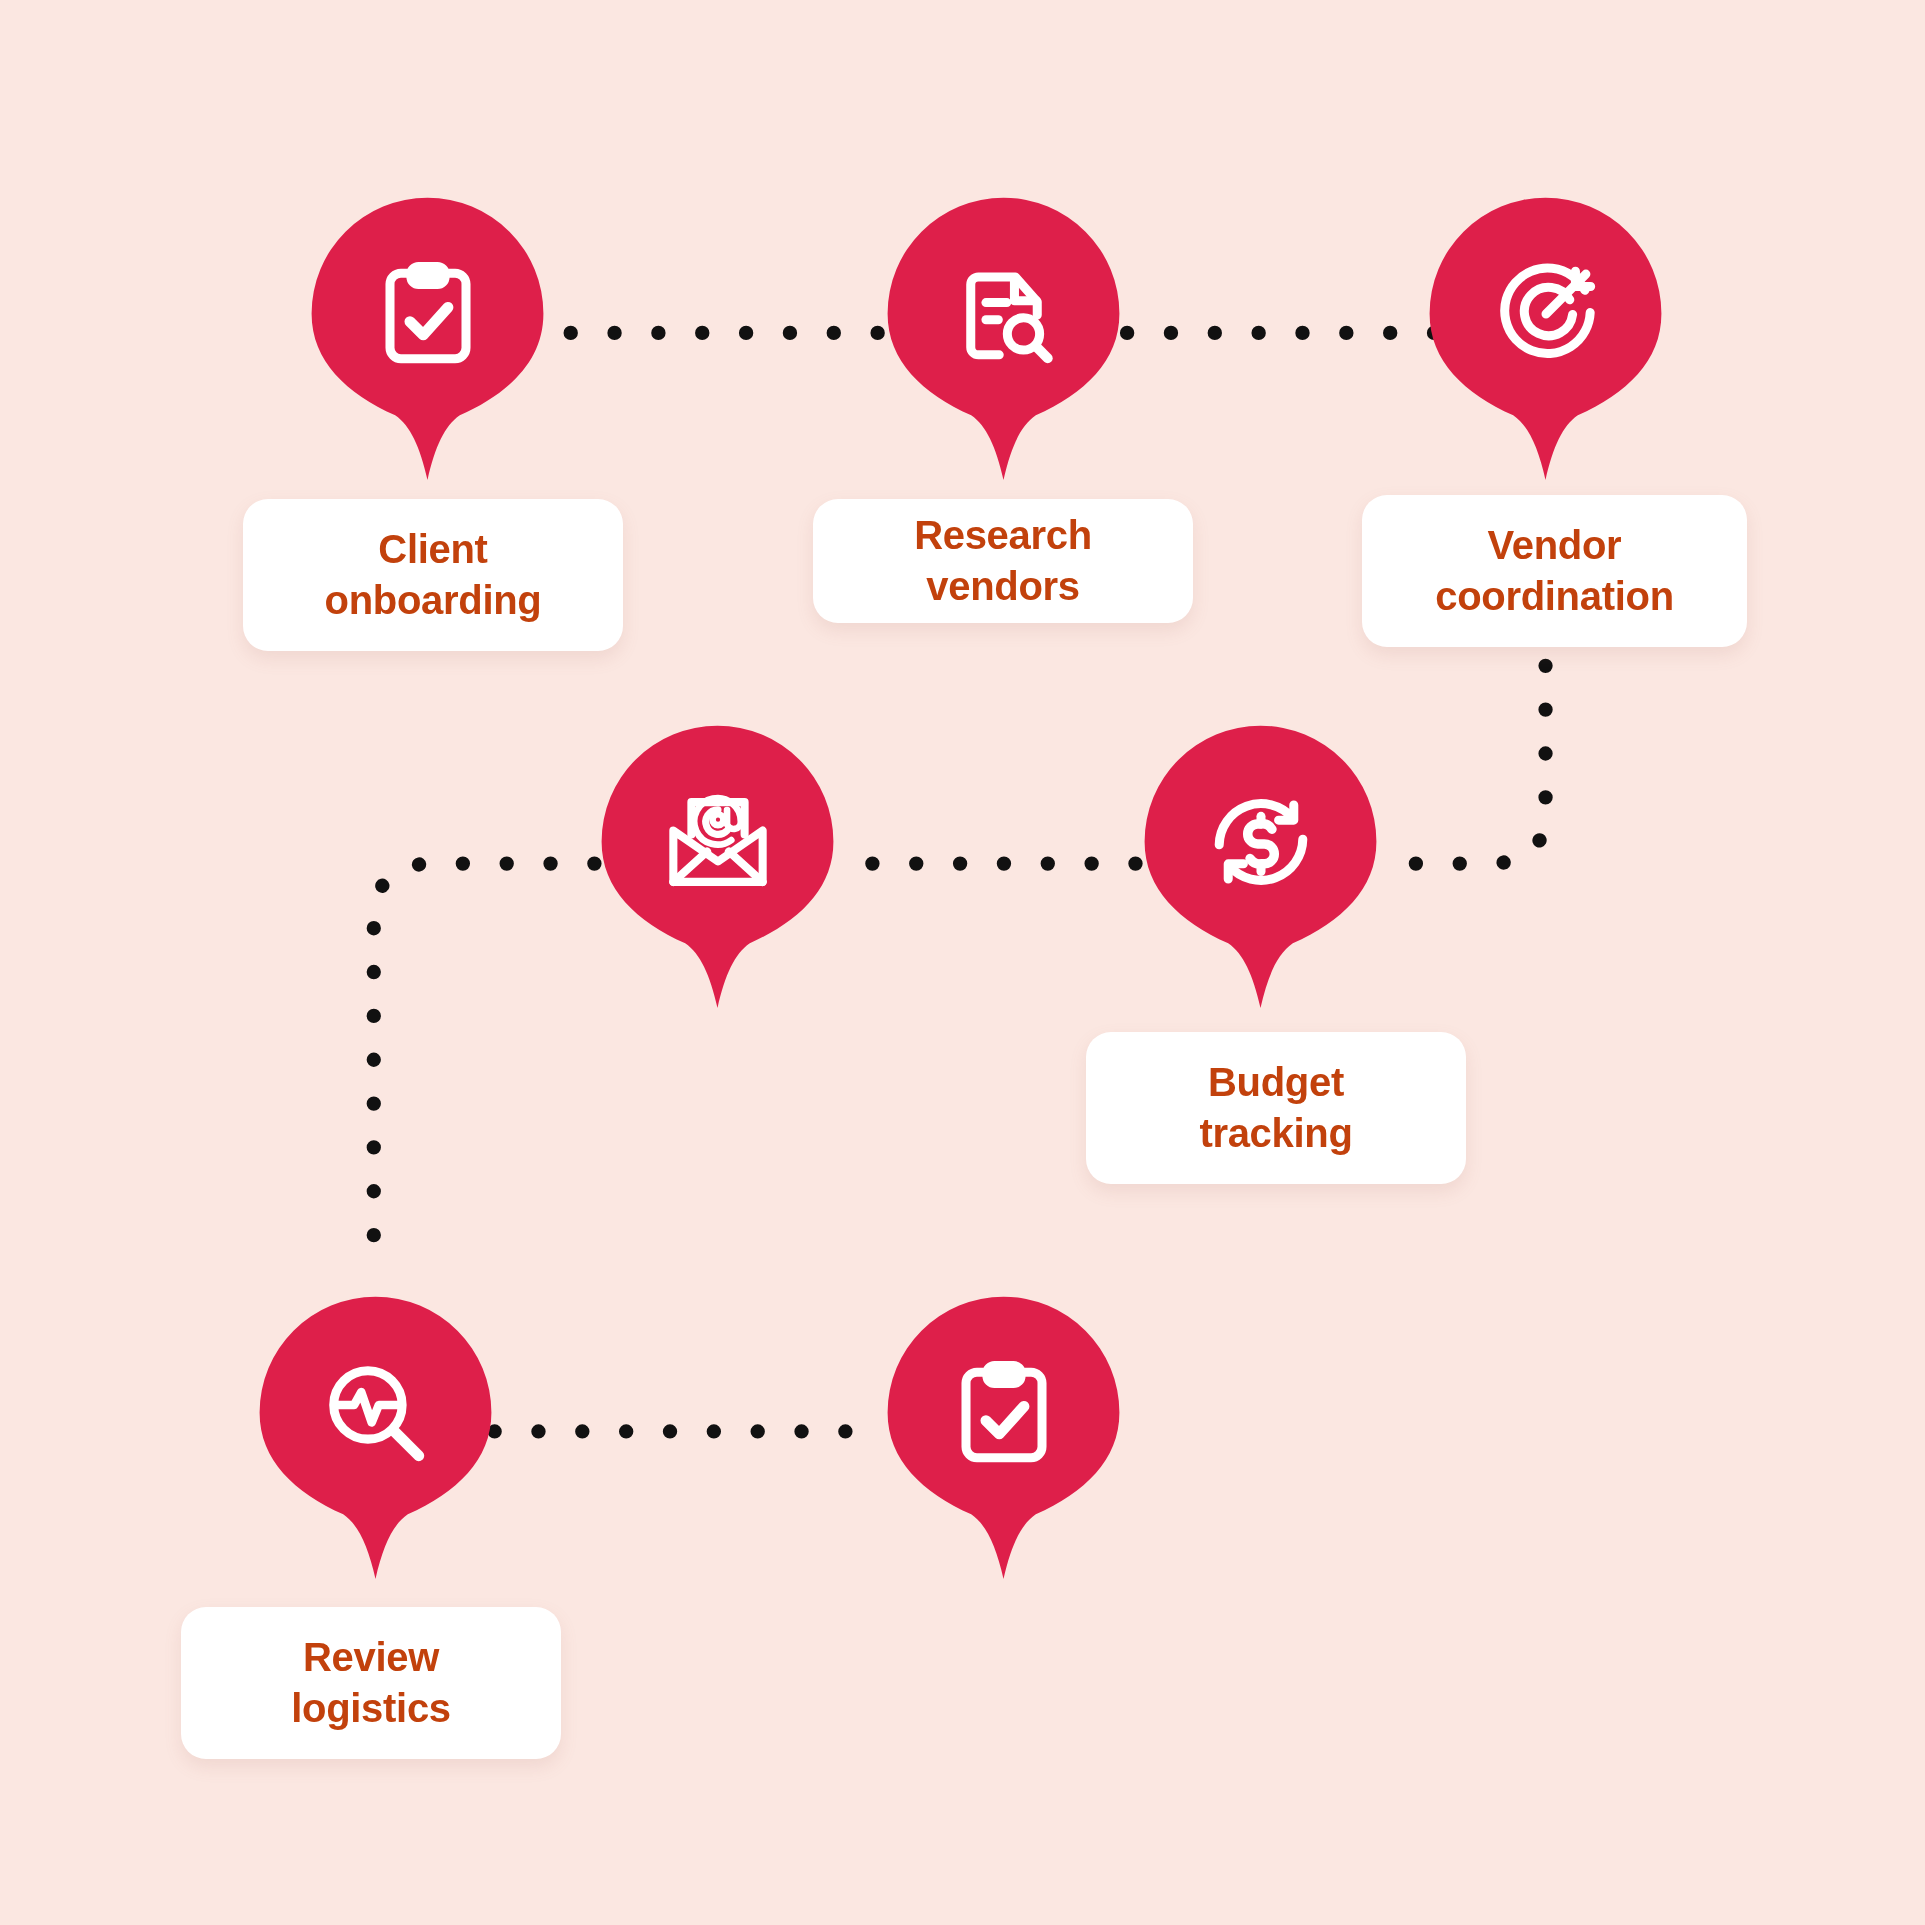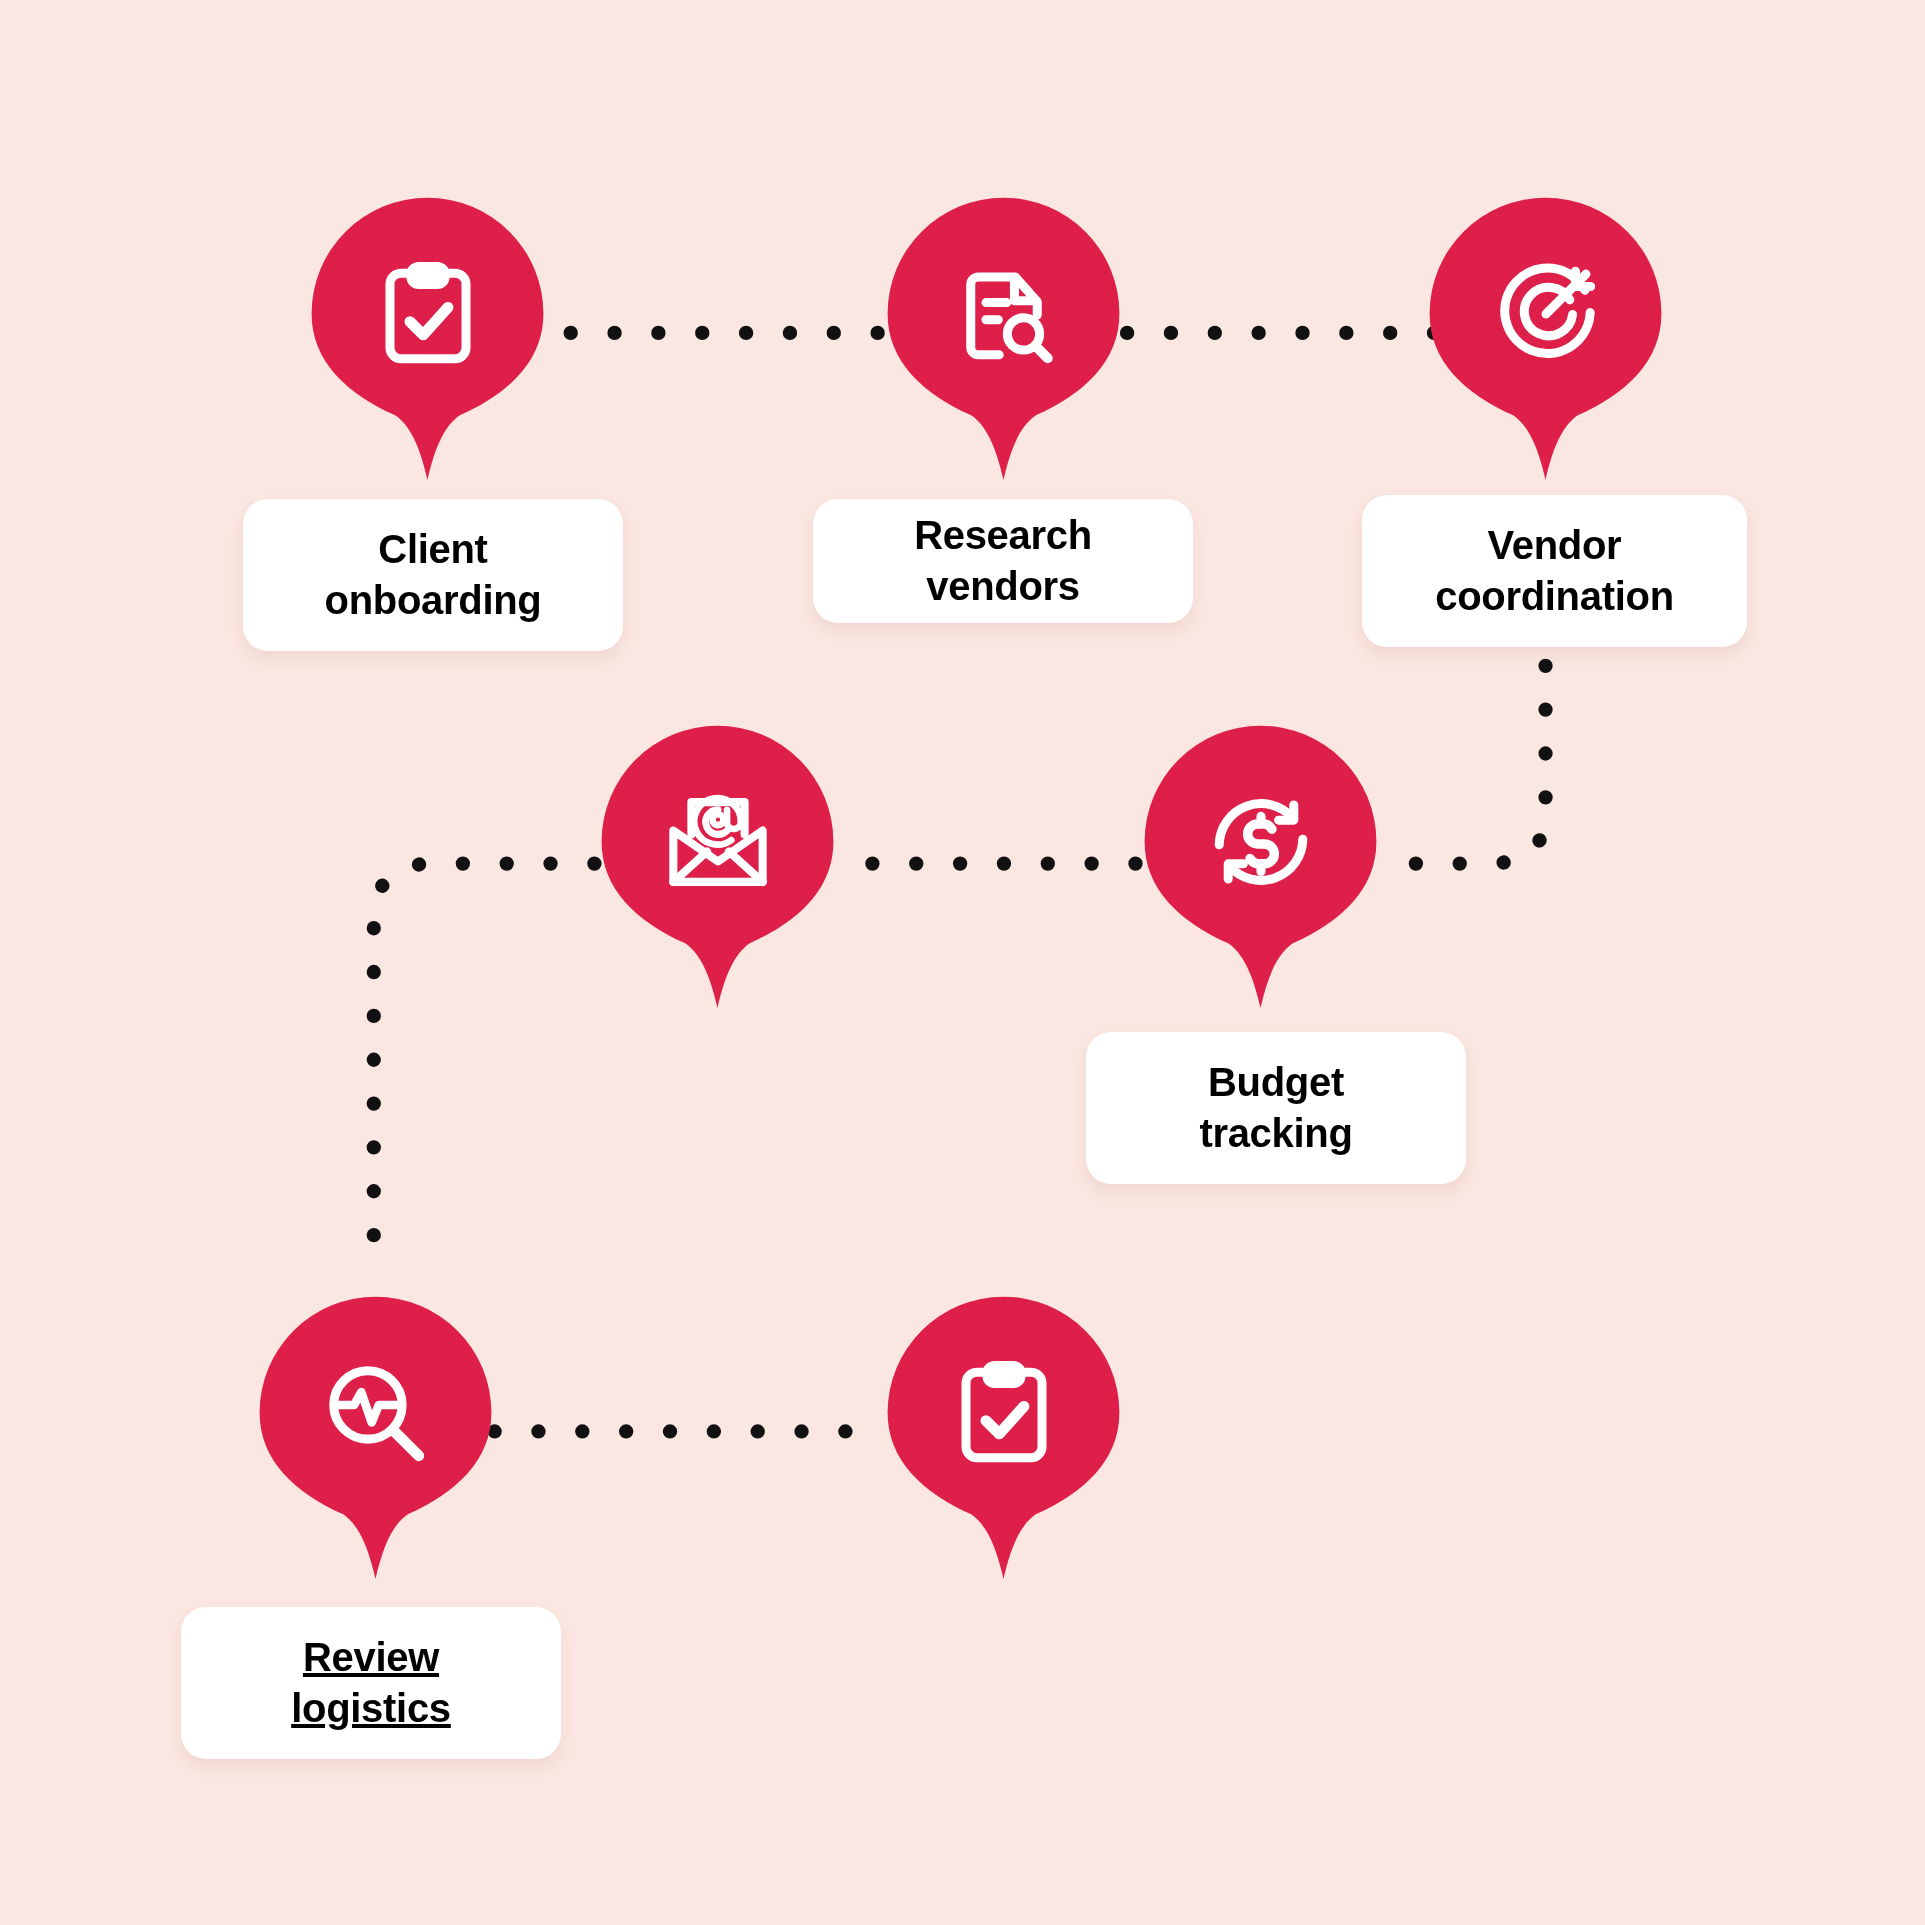--- a/index.html
+++ b/index.html
@@ -59,21 +59,21 @@
     display: flex;
     align-items: center;
     justify-content: center;
     box-sizing: border-box;
     padding: 17px 25px;
   }
   .card-label {
     font-size: 40px;
     font-weight: bold;
     line-height: 1.28;
-    color: #000000;
+    color: #c2410c;
     text-align: center;
     letter-spacing: -0.3px;
     white-space: pre-line;
   }
 </style>
 </head>
 <body>
 
 <div id="stage">
 
@@ -199,20 +199,20 @@
     <div class="card-label">Vendor
 coordination</div>
   </div>
 
   <div class="card" style="left:1086px; top:1032px; width:380px; height:152px;">
     <div class="card-label">Budget
 tracking</div>
   </div>
 
 
-  <div class="card" style="left:181px; top:1607px; width:380px; height:152px;text-decoration:underline;">
+  <div class="card" style="left:181px; top:1607px; width:380px; height:152px;">
     <div class="card-label">Review
 logistics</div>
   </div>
 
 
 </div>
 
 
 </body></html>

